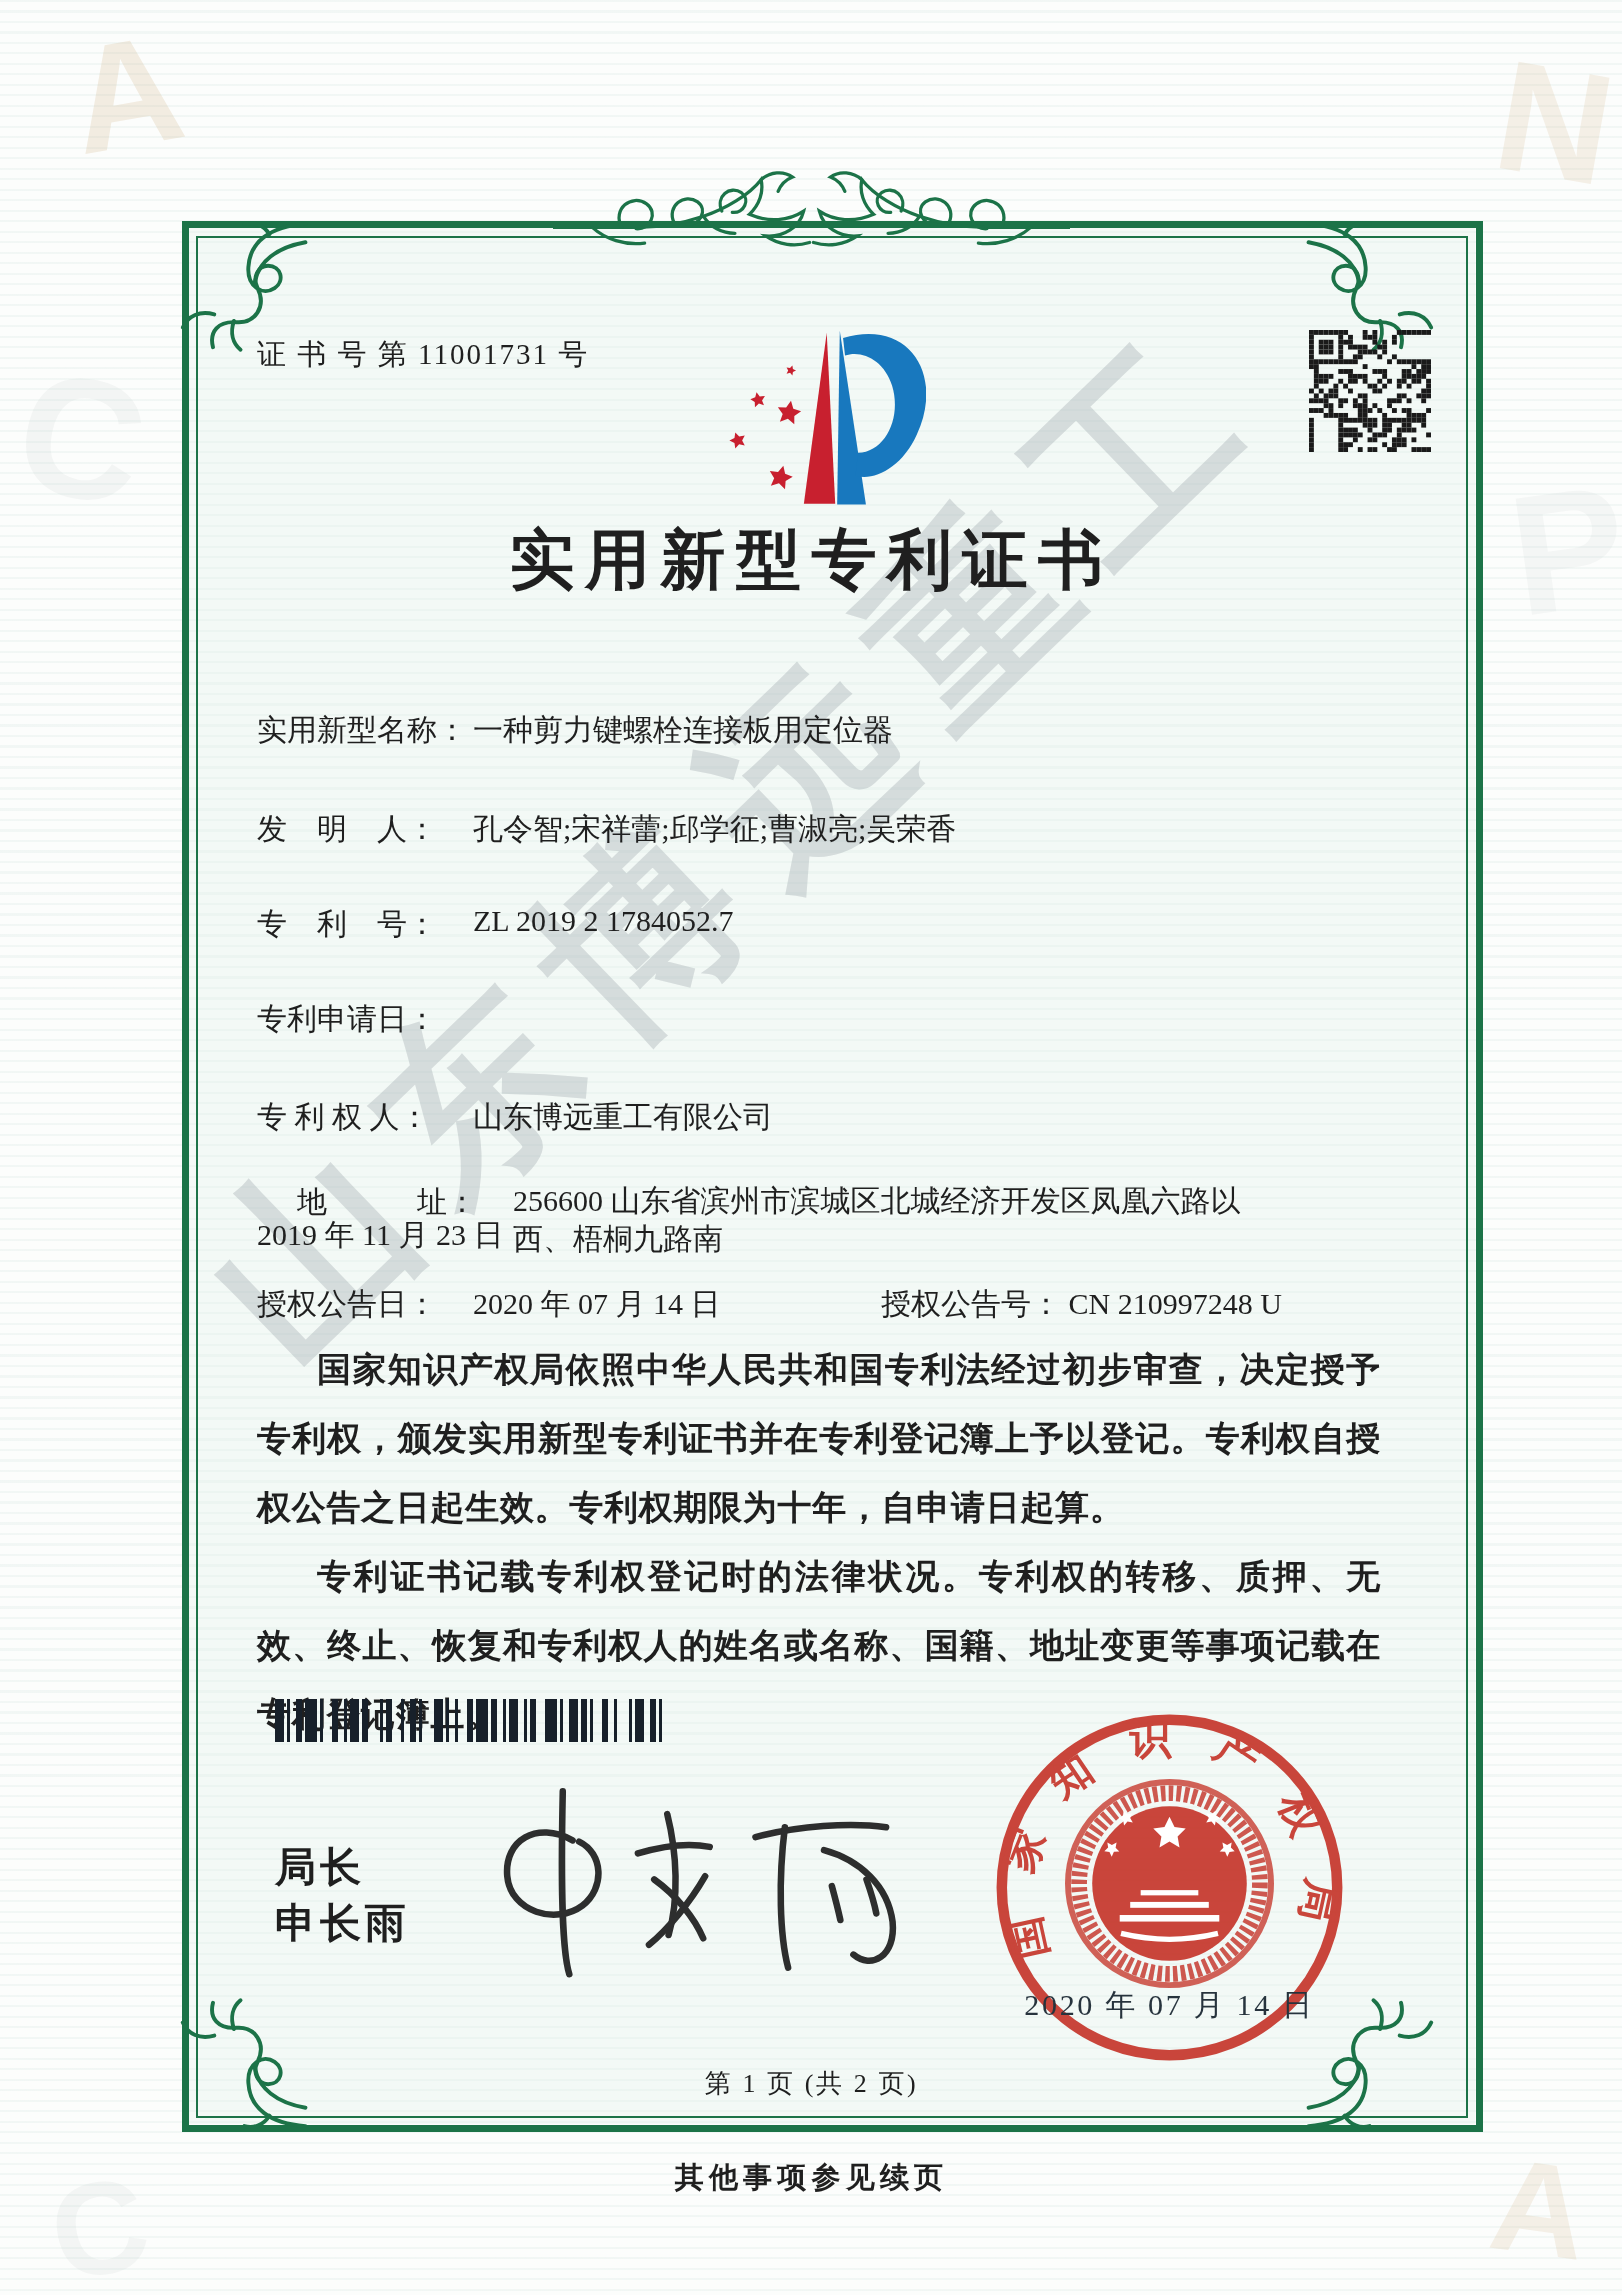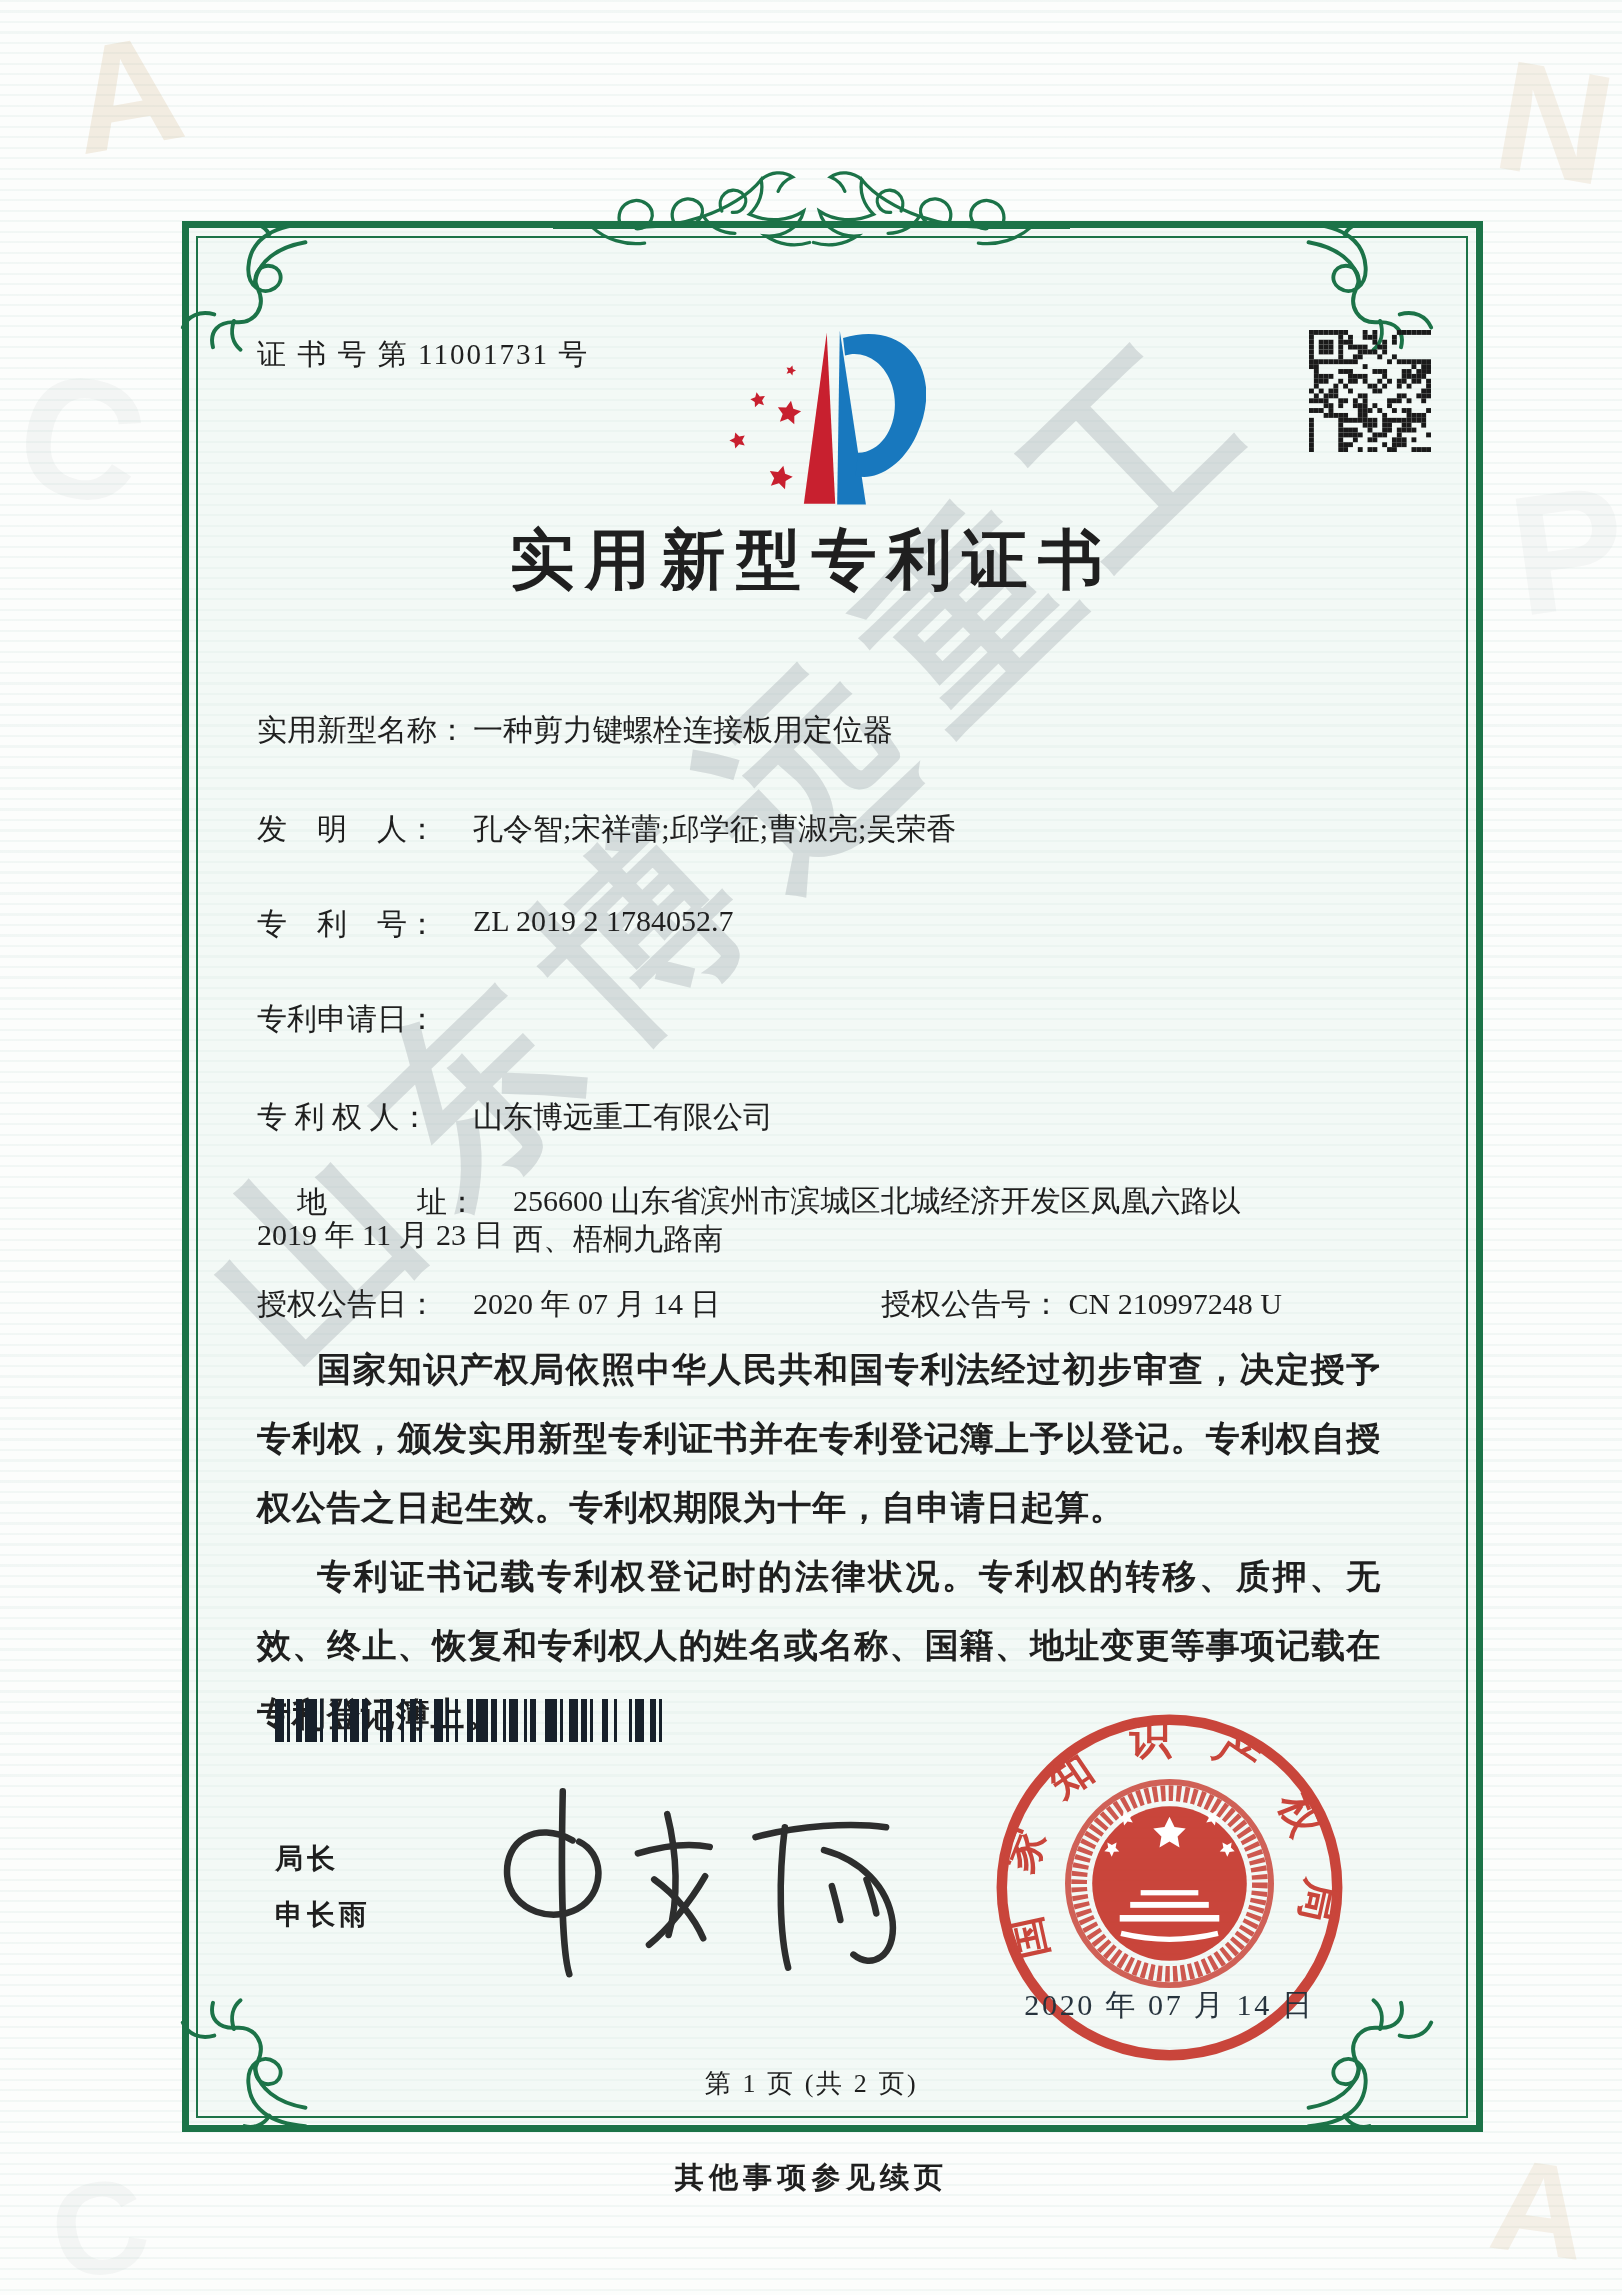--- a/index.html
+++ b/index.html
@@ -88,21 +88,21 @@
   }
   .paras p{text-indent:60px;}
   .barcode{
     position:absolute;left:275px;top:1699px;width:400px;height:43px;
     display:flex;overflow:hidden;align-items:stretch;
   }
   .barcode div{height:100%;}
   .sig-title,.sig-name{
     position:absolute;left:275px;
     font-family:Liberation Sans, sans-serif;
-    font-weight:700;font-size:28px;letter-spacing:3.9px;
+    font-weight:700;font-size:41px;letter-spacing:3.9px;
   }
   .sig-title{top:1840px;} .sig-name{top:1896px;}
   .signature{position:absolute;left:458px;top:1775px;width:510px;height:209px;}
   .seal{position:absolute;left:990px;top:1708px;width:359px;height:359px;opacity:.93;mix-blend-mode:multiply;}
   .page-info{
     position:absolute;left:0;right:0;top:2066px;text-align:center;
     font-size:26px;letter-spacing:2.6px;
   }
   .note{
     position:absolute;left:0;right:0;top:2158px;text-align:center;

